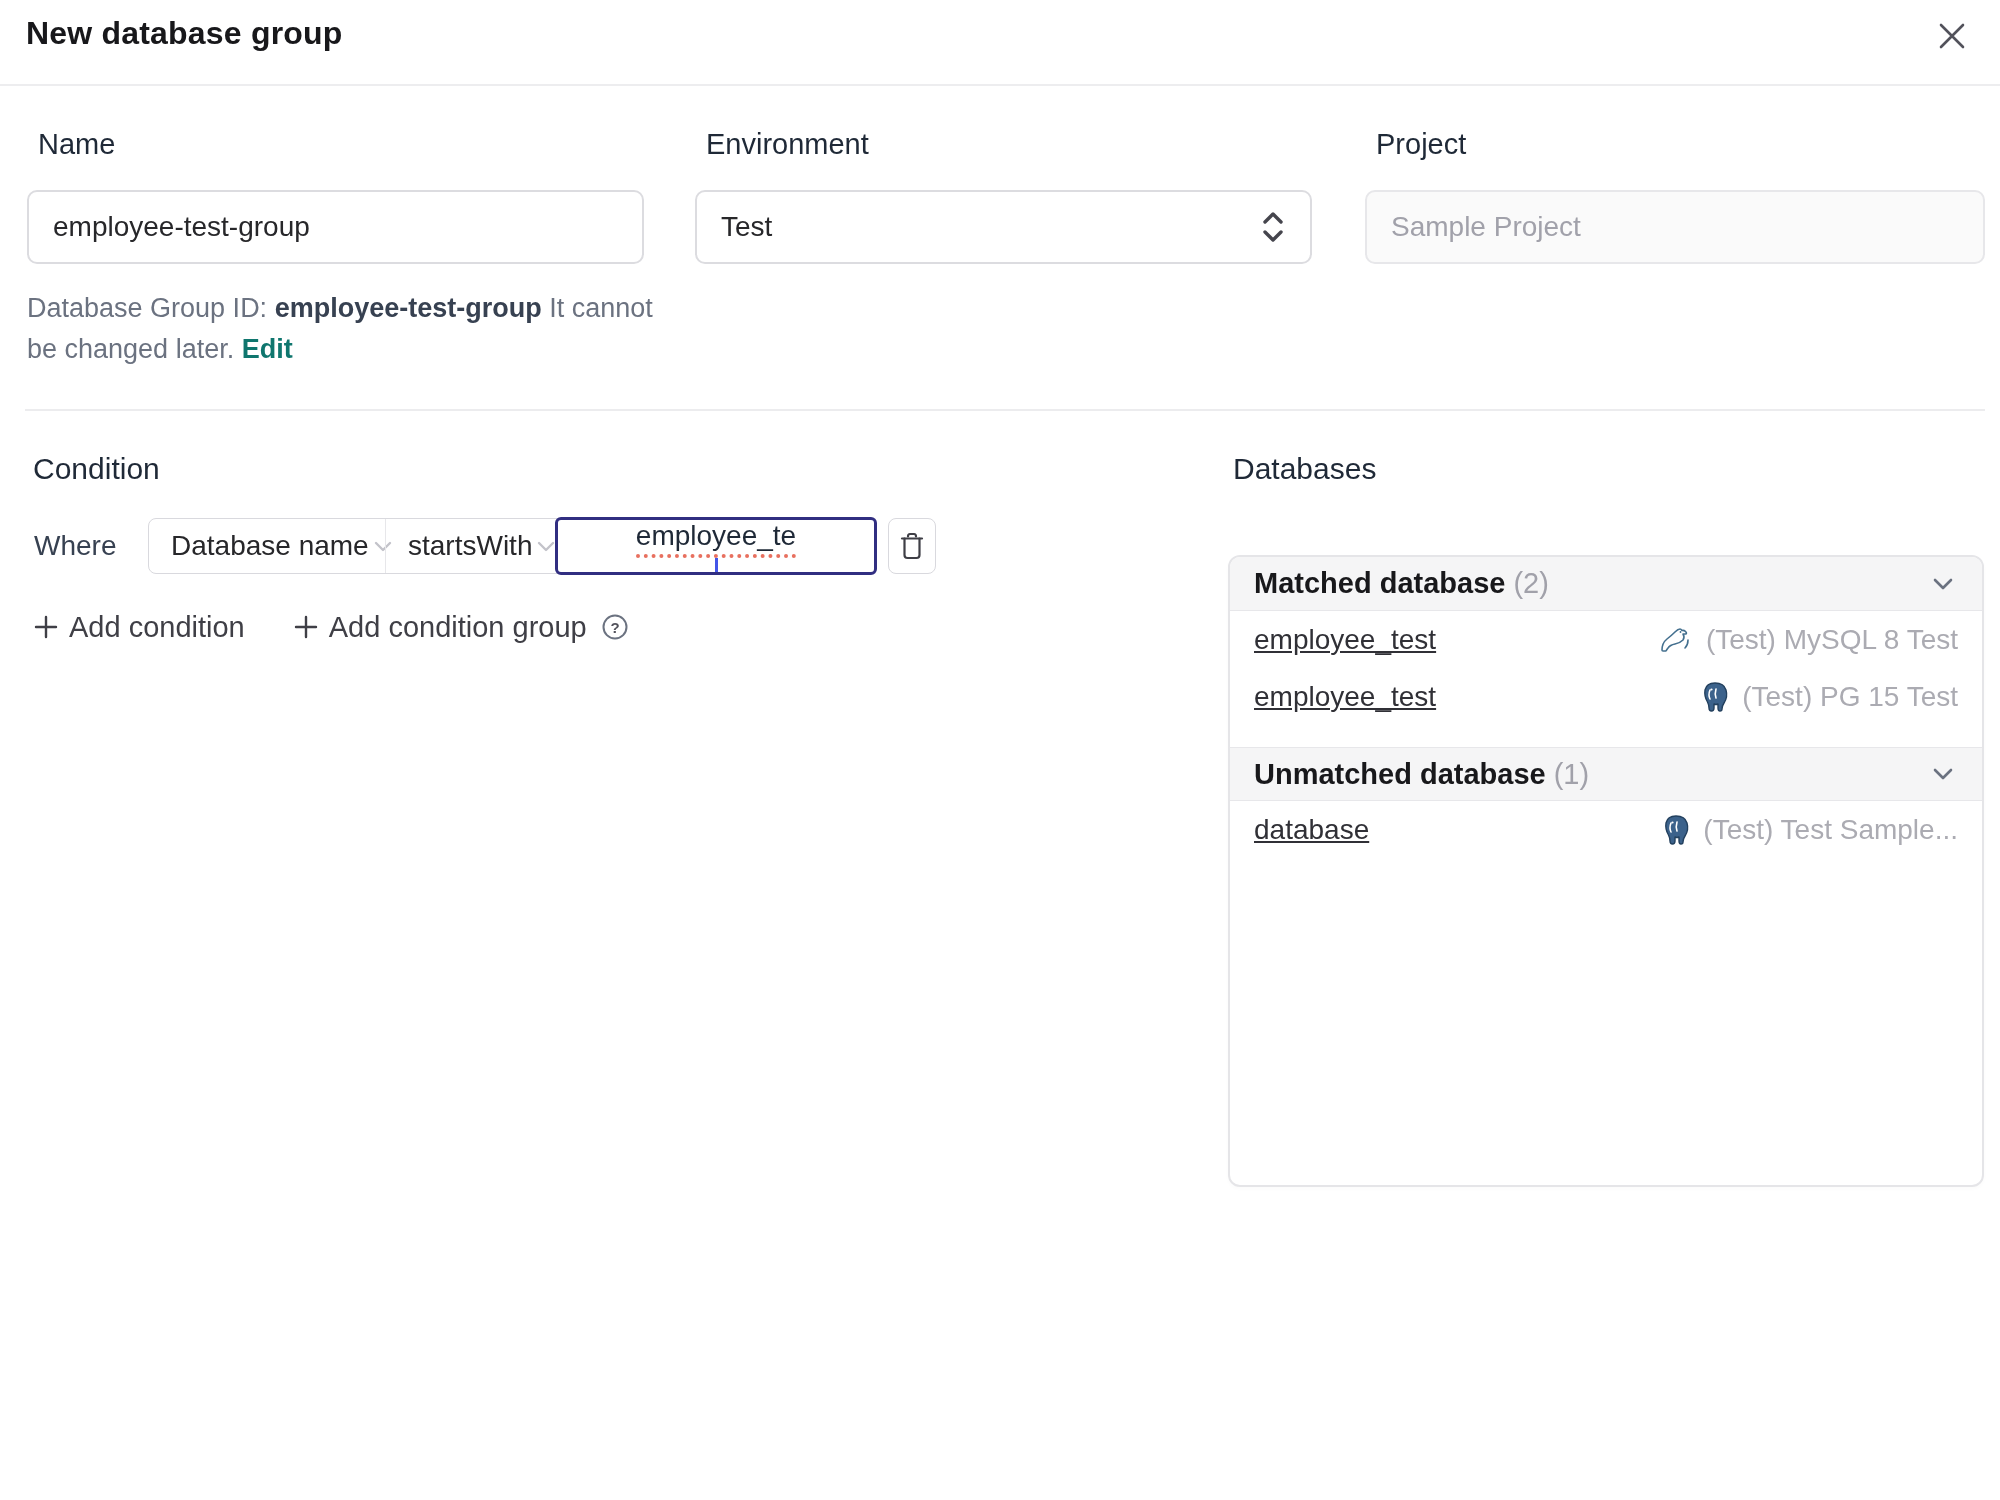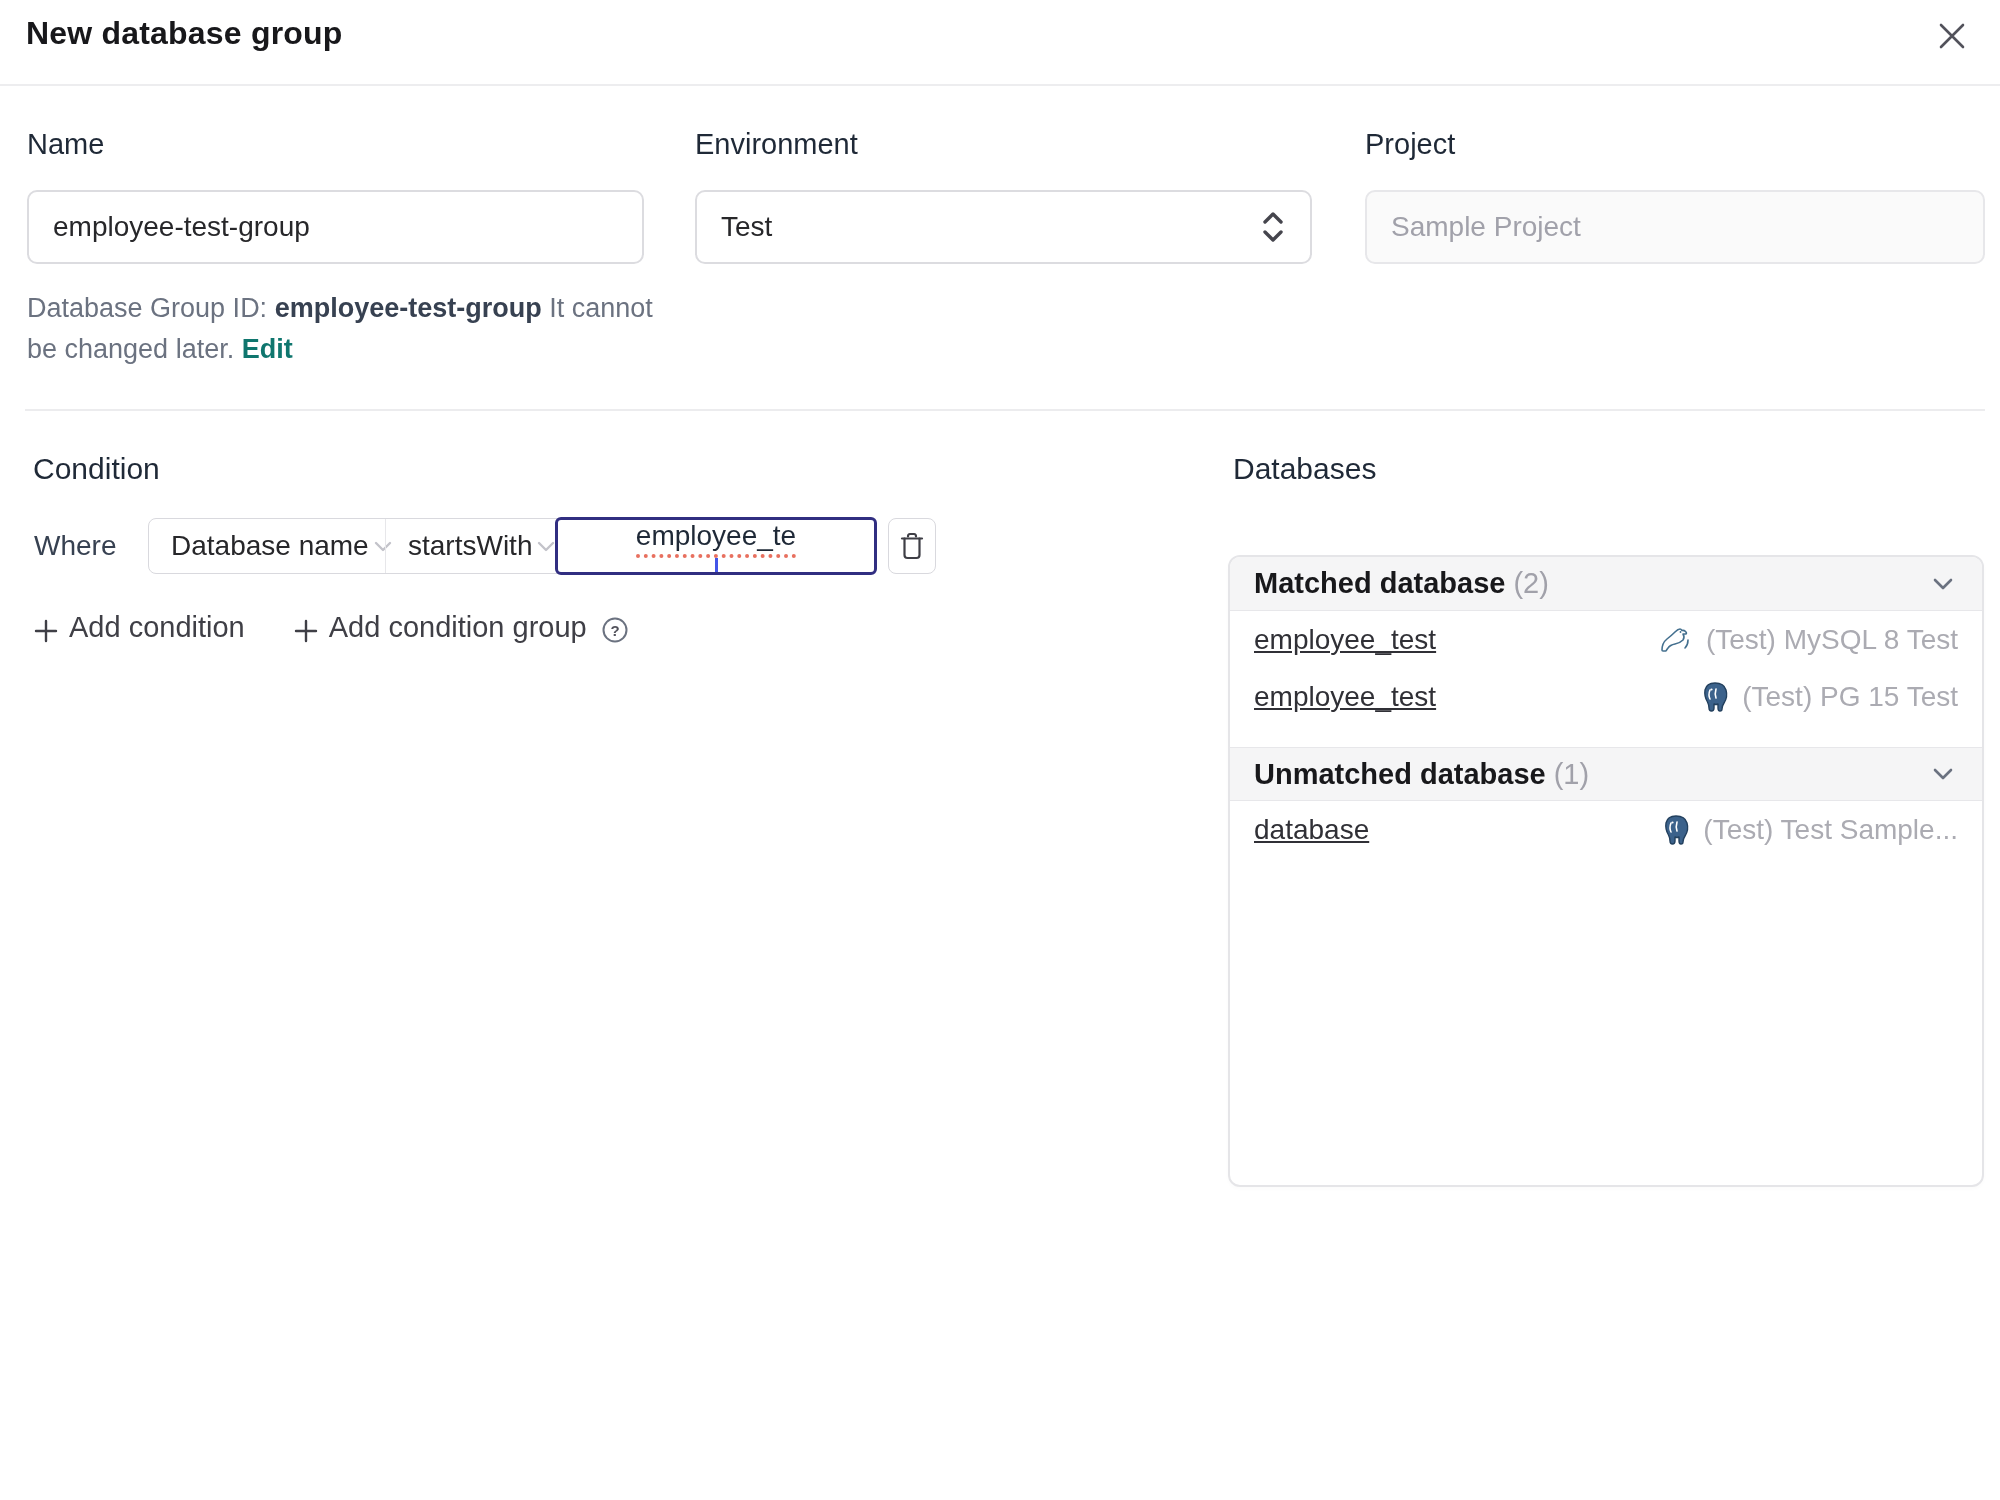--- a/index.html
+++ b/index.html
@@ -24,21 +24,21 @@
   }
   .dlg-close {
     position: absolute; right: 26px; top: 14px;
     width: 44px; height: 44px;
     display: flex; align-items: center; justify-content: center;
     cursor: pointer; background: transparent; border: none;
   }
   
   .fld-label {
     position: absolute; top: 128px;
-    font-size: 29px; font-weight: 500; color: #1f2937;
+    font-size: 29px; font-weight: 500; color: #1f2937; margin-left: 11px;
   }
   .ctl {
     position: absolute; top: 190px; height: 74px;
     border: 2px solid #dcdce0; border-radius: 10px;
     background: #fff;
     display: flex; align-items: center;
     font-size: 28px; color: #27272a;
     padding: 0 24px;
   }
   .ctl.select { justify-content: space-between; cursor: pointer; }
@@ -96,21 +96,21 @@
     position: absolute; left: 888px; top: 518px; width: 48px; height: 56px;
     border: 1px solid #d9d9de; border-radius: 8px; background: #fff;
     display: flex; align-items: center; justify-content: center;
     cursor: pointer;
   }
   .add-row {
     position: absolute; left: 33px; top: 606px; height: 42px;
     display: flex; align-items: center; gap: 48px;
   }
   .add-btn {
-    display: flex; align-items: flex-end; gap: 10px;
+    display: flex; align-items: center; gap: 10px;
     font-size: 29px; color: #3f3f46; cursor: pointer;
     background: none; border: none; font-family: inherit;
   }
   
   .db-panel {
     position: absolute; left: 1228px; top: 516px; width: 756px; height: 632px;
     border: 2px solid #e5e5e8; border-radius: 12px;
     background: #fff; overflow: hidden;
     box-shadow: 0 2px 4px rgba(0,0,0,0.02);
     margin-top: 39px;

